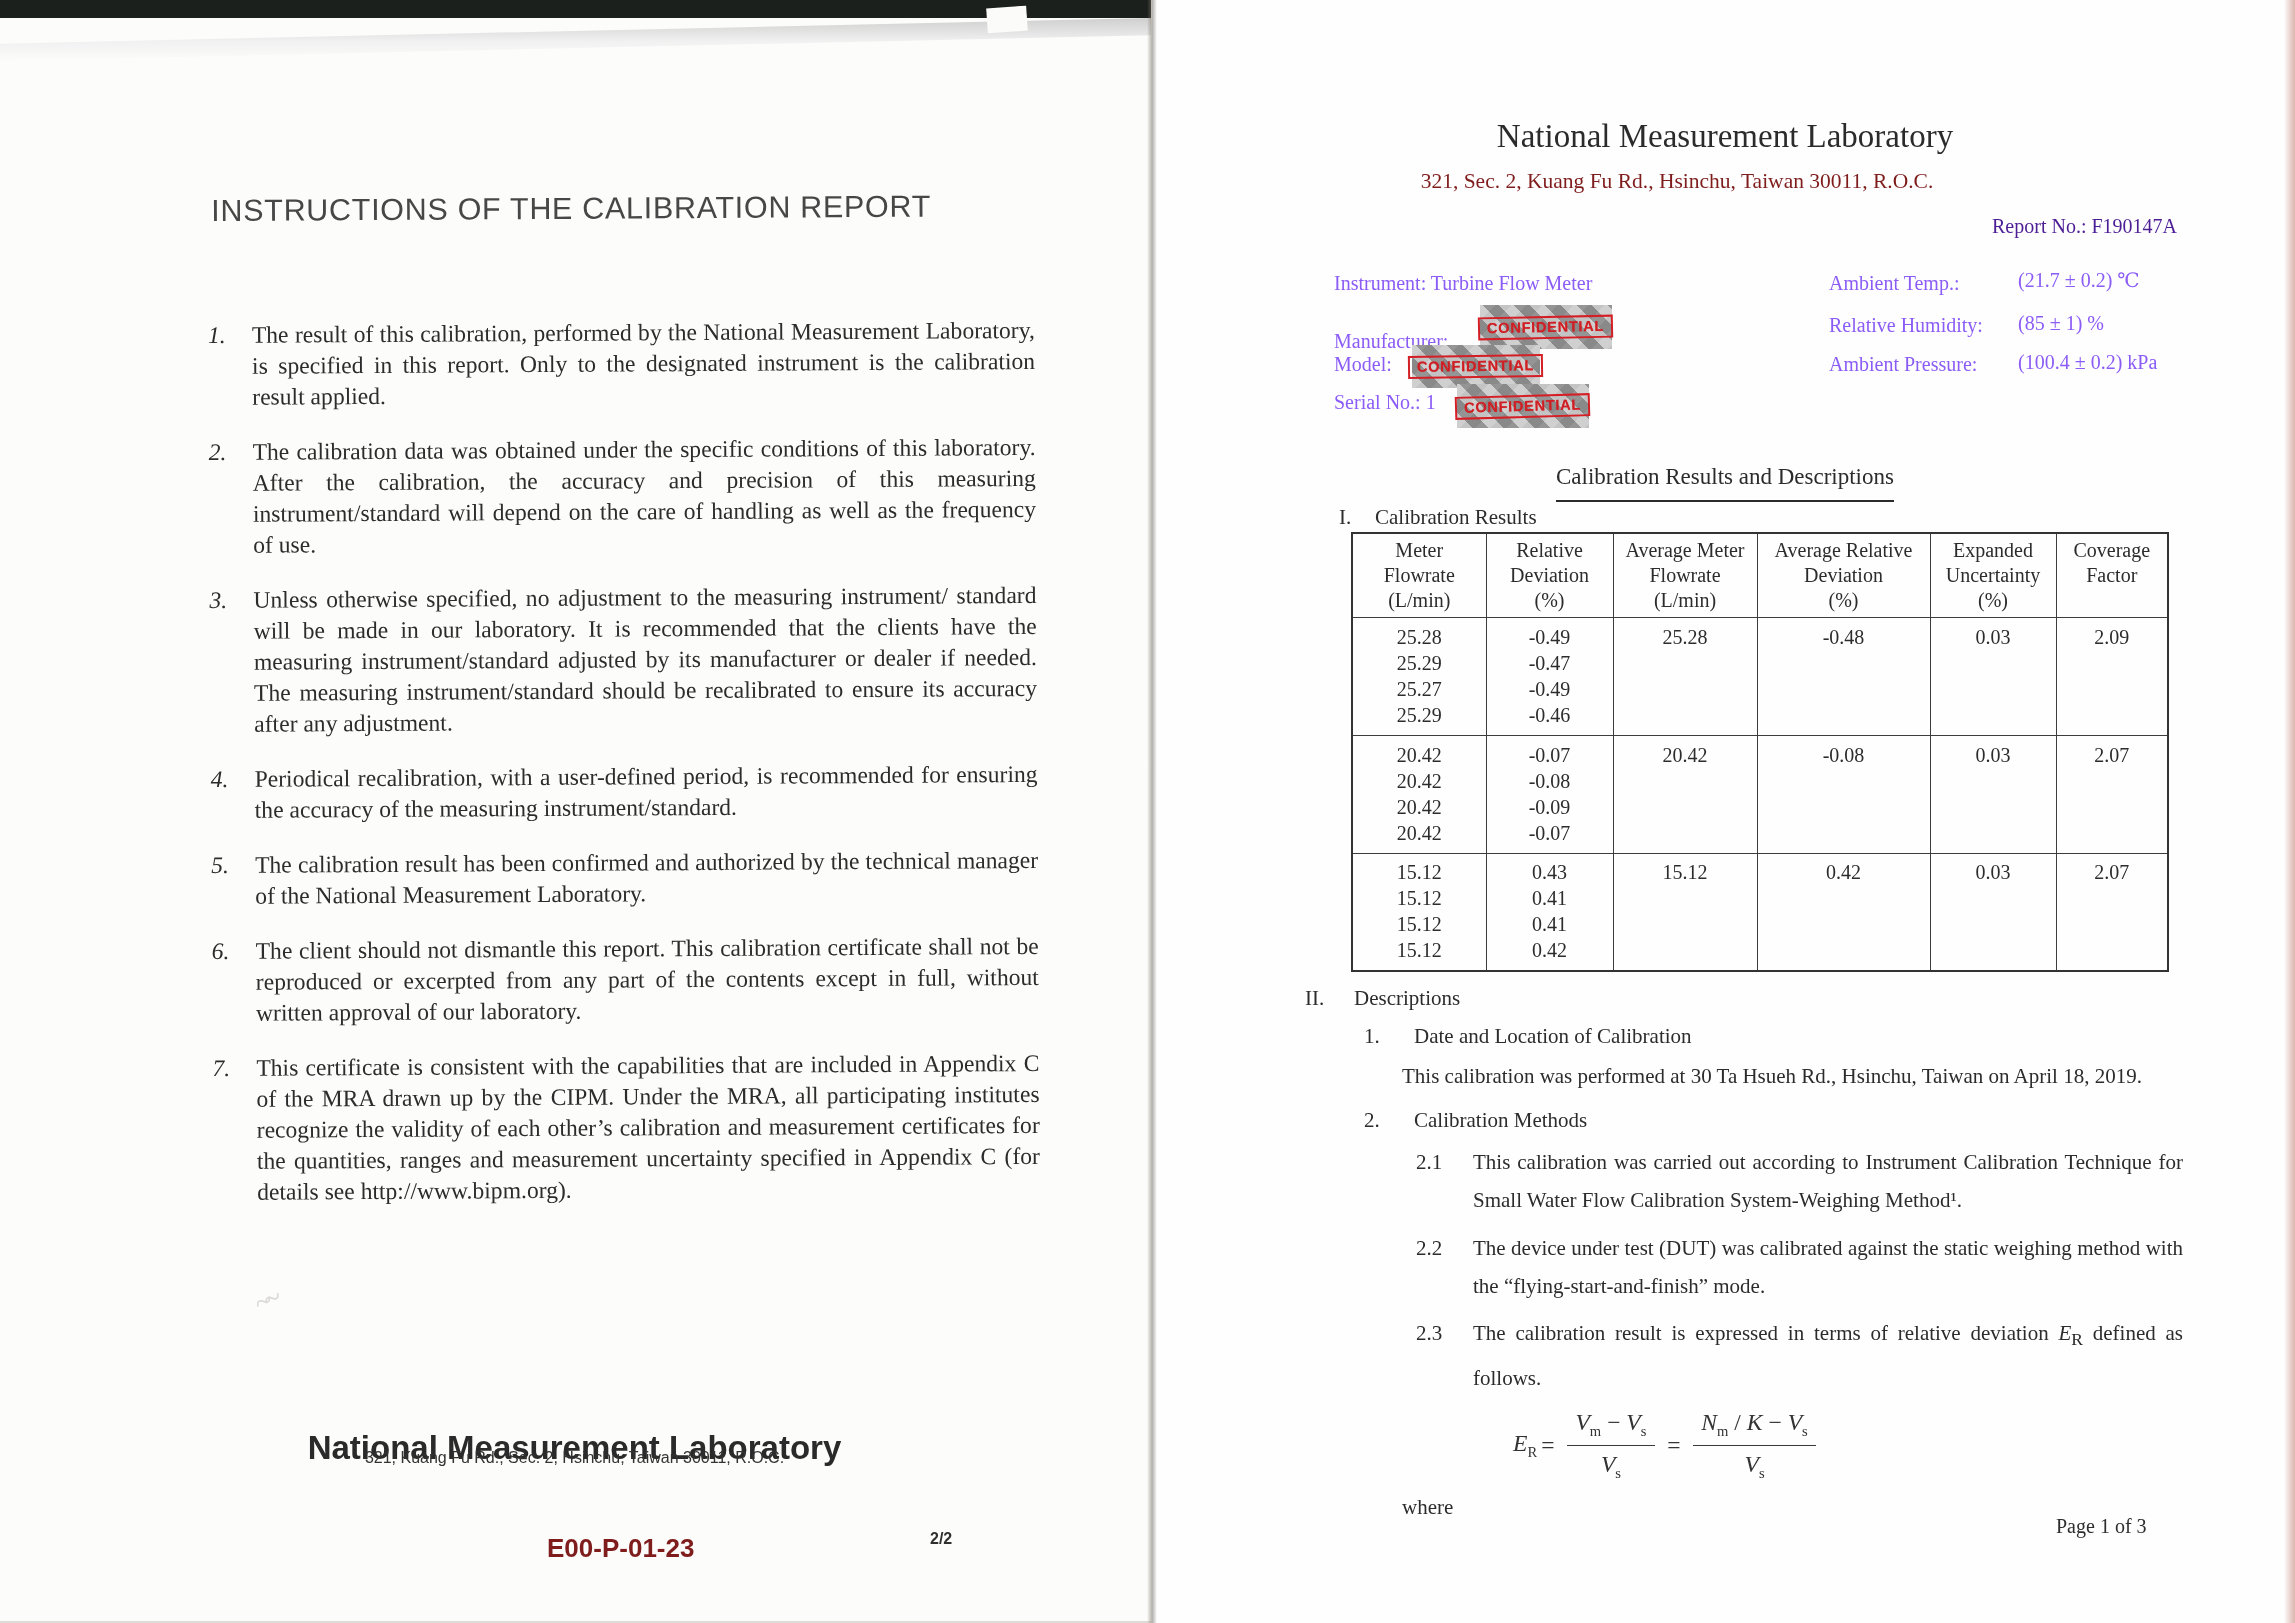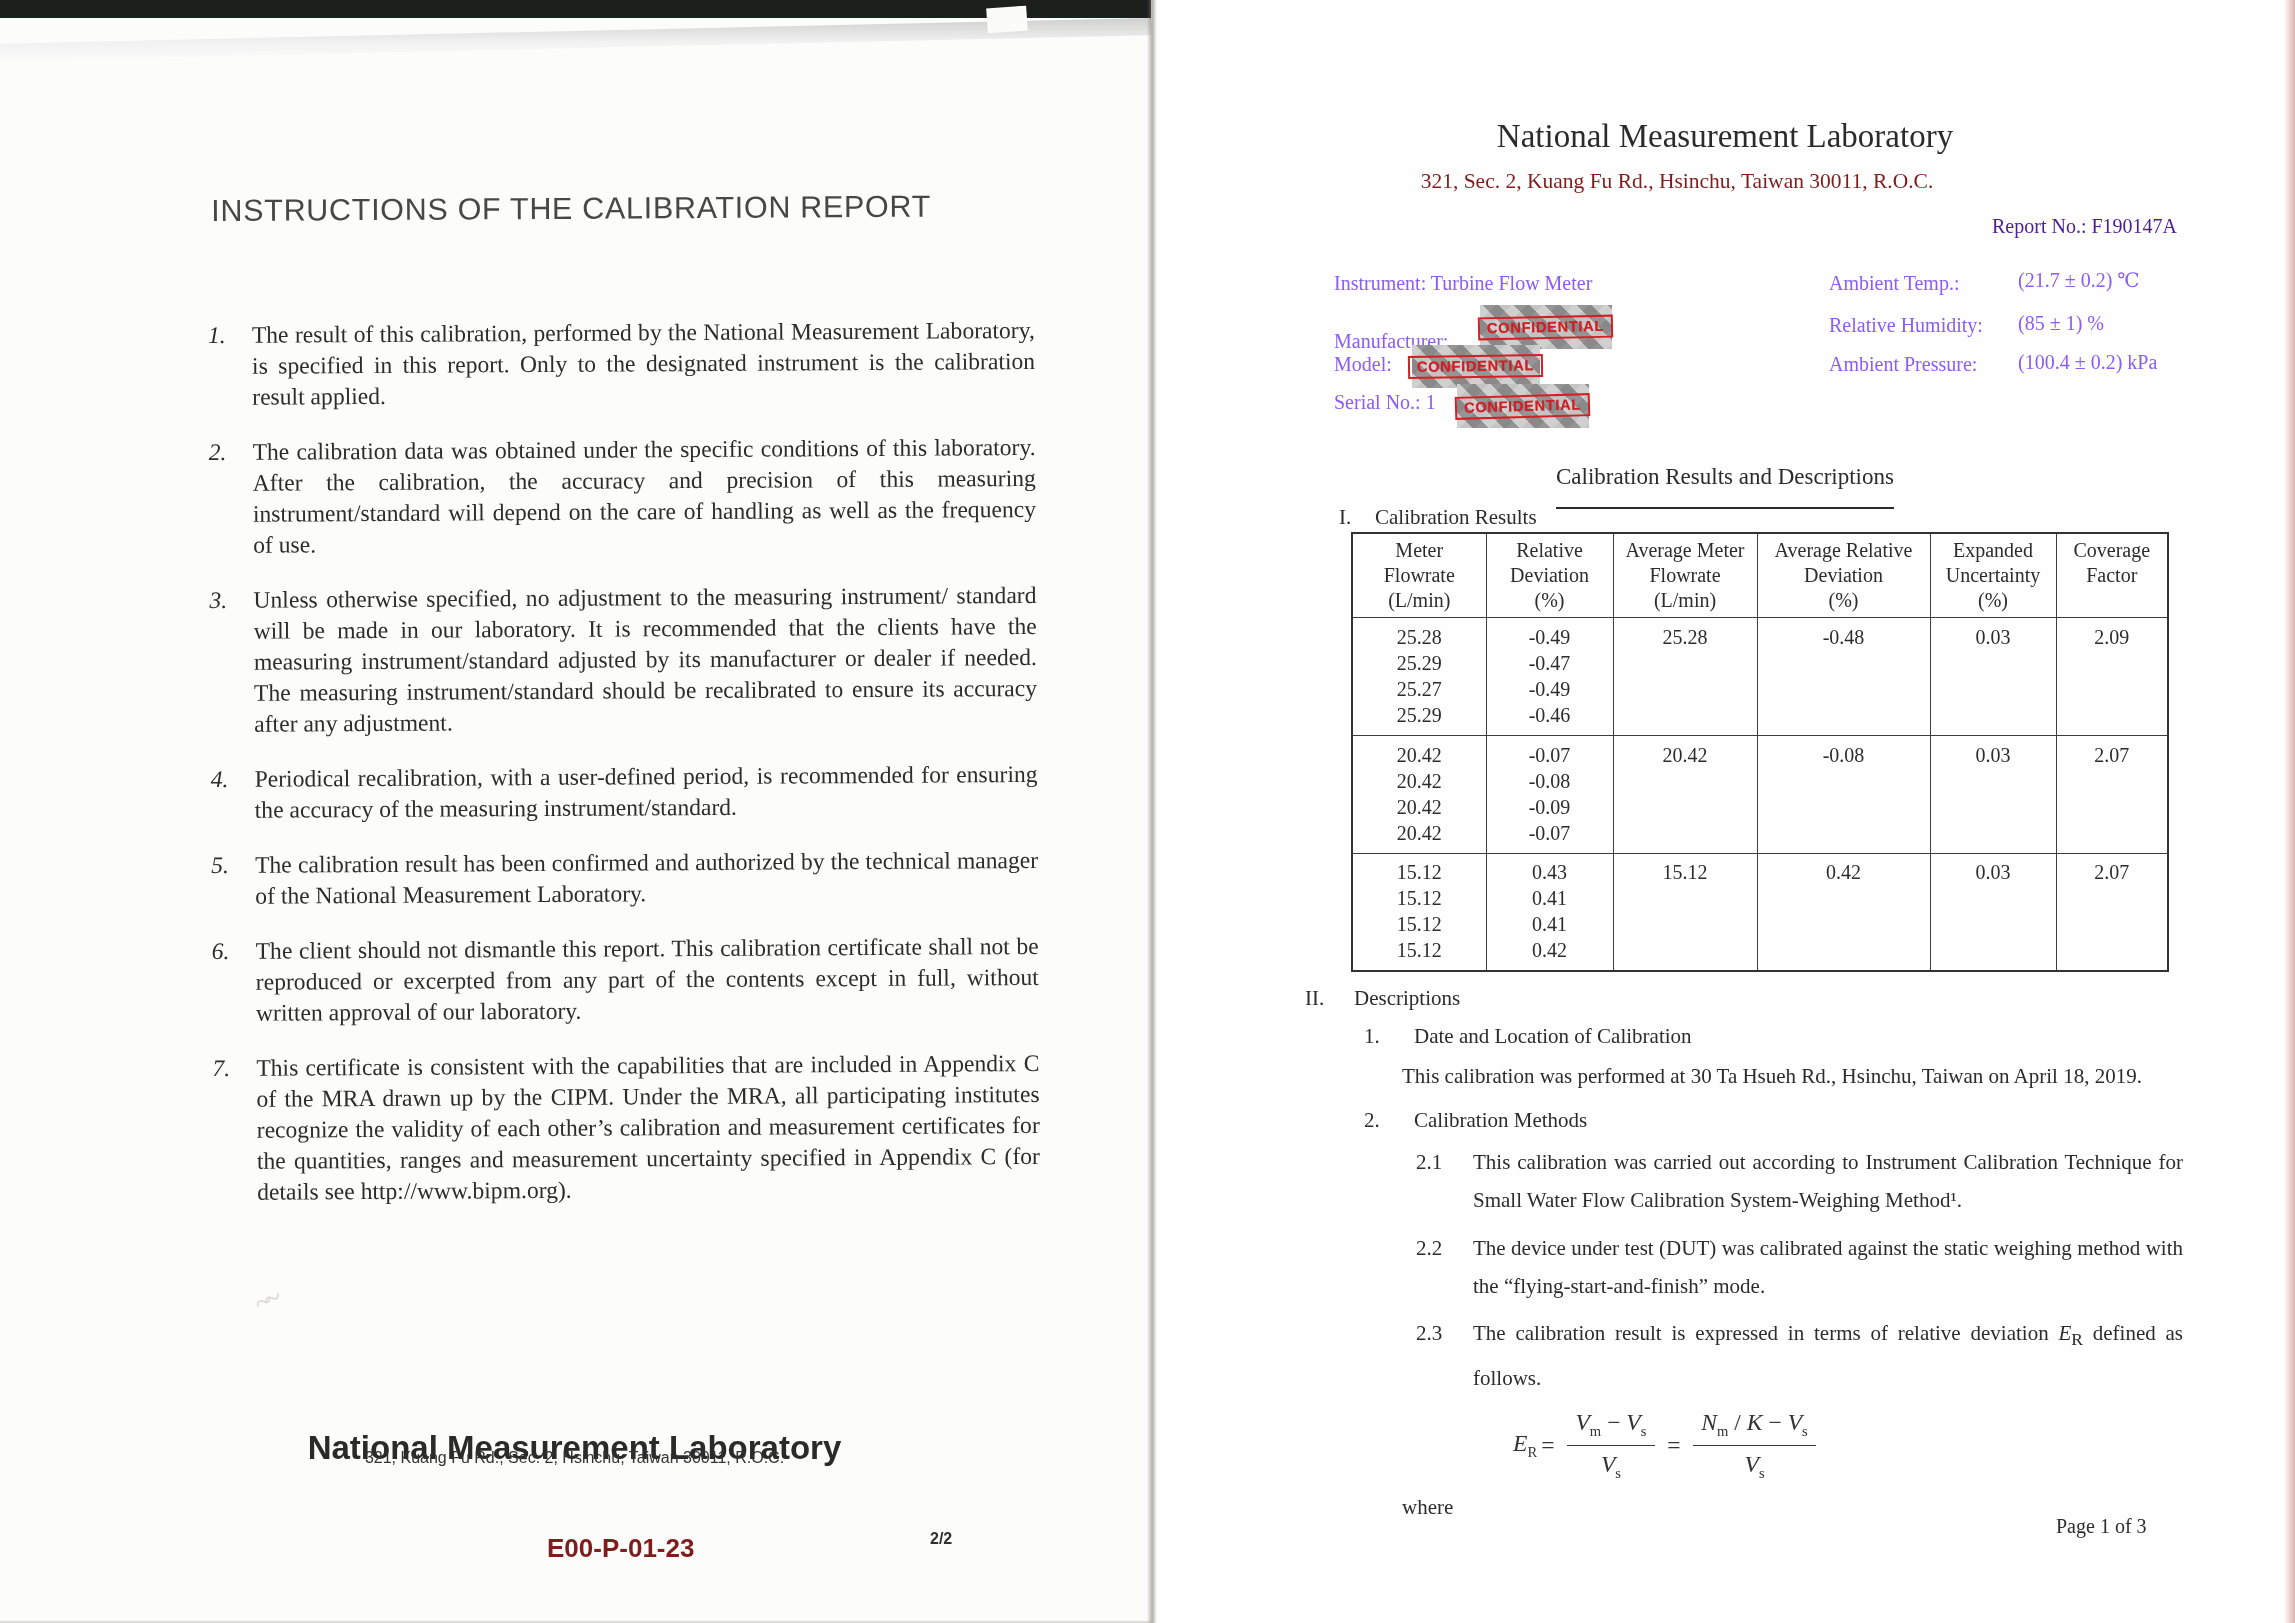--- a/index.html
+++ b/index.html
@@ -46,21 +46,21 @@
   .stamp{position:absolute;display:flex;align-items:center;justify-content:center;
          background:
            repeating-linear-gradient(45deg,rgba(205,205,205,.9) 0 11px,rgba(140,140,140,.9) 11px 22px),
            repeating-linear-gradient(135deg,#e8e8e8 0 11px,#6f6f6f 11px 22px);}
   .stamp .box{border:2.8px solid #d41f26;padding:1.4px 7px;transform:rotate(-1.2deg);}
   .stamp .txt{font-family:"Liberation Sans","DejaVu Sans",sans-serif;font-weight:700;font-size:14.6px;
               color:#d01f24;letter-spacing:0.7px;white-space:nowrap;
               text-shadow:0 0 0.7px rgba(208,31,36,.7);}
 
   .r-heading{position:absolute;left:0;top:464px;width:1142px;text-align:center;font-size:23px;color:#2b2b2b;}
-  .r-heading .u{border-bottom:2.1px solid #2b2b2b;padding-bottom:18px;}
+  .r-heading .u{border-bottom:2.1px solid #2b2b2b;padding-bottom:11px;}
   .r-results{position:absolute;left:185px;top:505px;font-size:21px;color:#2c2c2c;display:flex;}
   .r-results .n{width:36px;}
 
   table.cal{position:absolute;left:197px;top:532px;width:815px;border-collapse:collapse;table-layout:fixed;
             font-size:20px;color:#2c2c2c;}
   table.cal th,table.cal td{border:1.4px solid #3d3d3d;text-align:center;vertical-align:top;
             white-space:pre-line;font-weight:400;}
   table.cal th{padding:4.2px 1.4px;line-height:25px;}
   table.cal td{padding:5.6px 1.4px 7px;line-height:26px;}
   table.cal{border:2.1px solid #333;}

